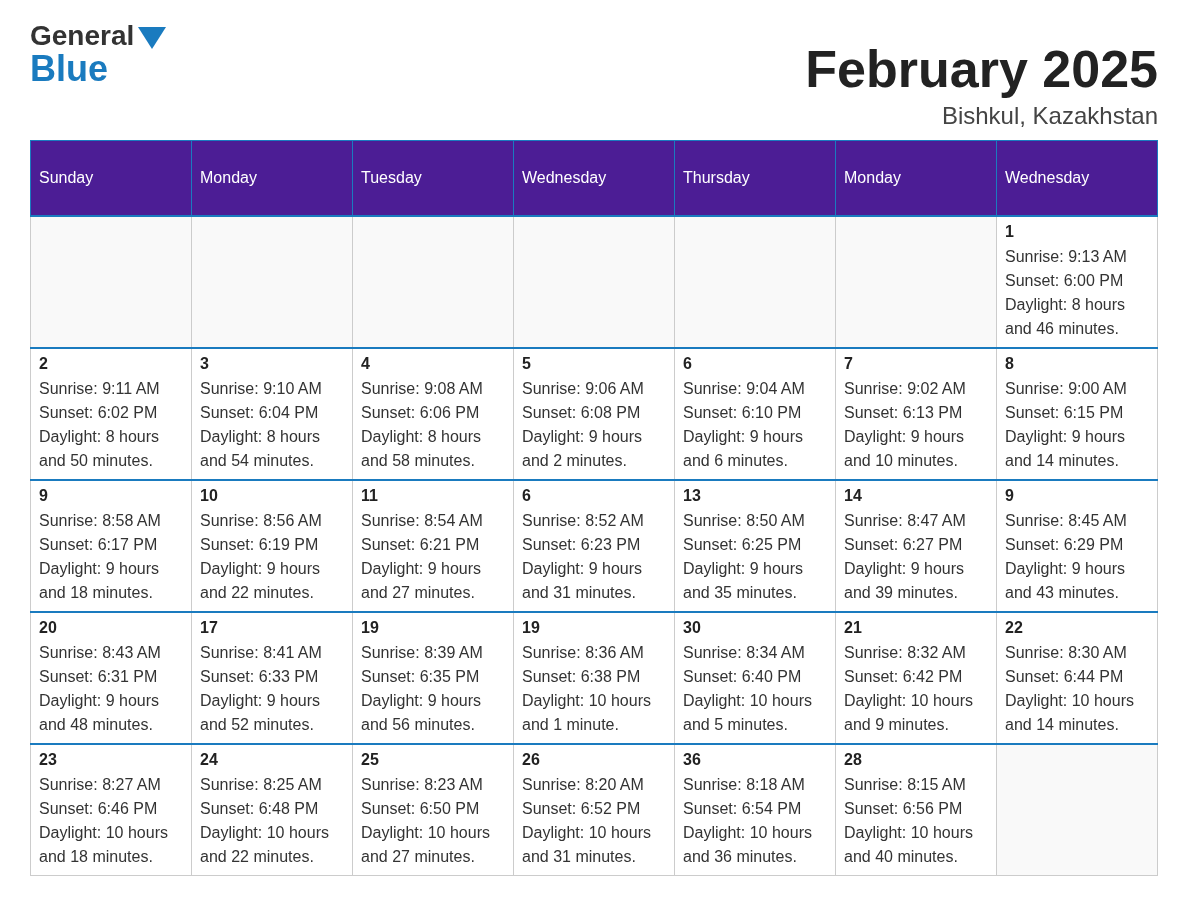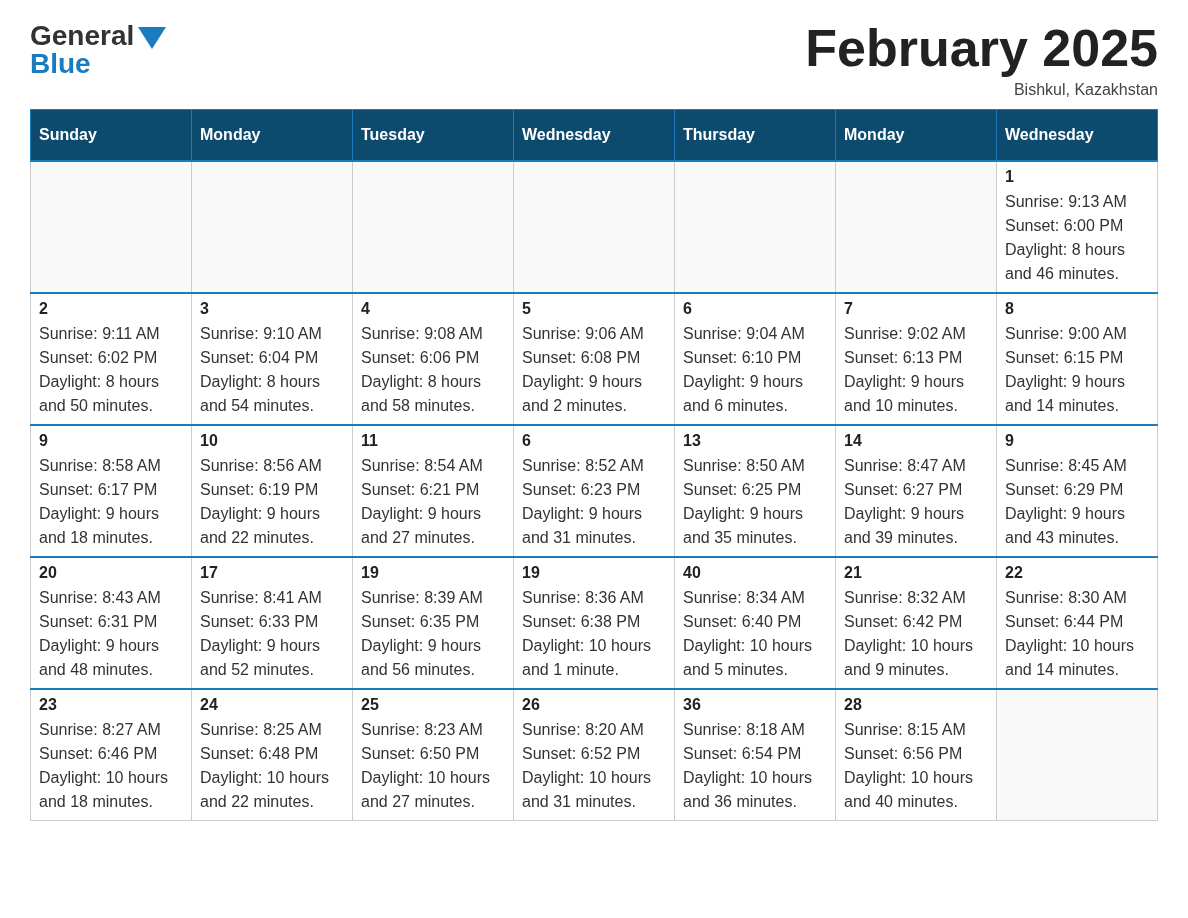--- a/index.html
+++ b/index.html
@@ -33,50 +33,51 @@
     .logo-triangle {
       width: 0;
       height: 0;
       border-left: 14px solid transparent;
       border-right: 14px solid transparent;
       border-top: 22px solid #1a7bbf;
       margin-left: 4px;
       margin-top: 4px;
     }
     .logo-blue {
-      font-size: 28px;
+      font-size: 36px;
       font-weight: bold;
       color: #1a7bbf;
       margin-top: -4px;
     }
     .title-area {
       text-align: right;
+      margin-top: 21px;
     }
     .month-title {
       font-size: 52px;
       font-weight: bold;
       color: #222;
       line-height: 1.1;
     }
     .location {
-      font-size: 16px;
+      font-size: 24px;
       color: #444;
       margin-top: 4px;
     }
     .calendar {
       width: 100%;
       border-collapse: collapse;
       margin-top: 10px;
     }
     .calendar th {
-      background-color: #0c4a6e;
+      background-color: #4c1d95;
       color: #fff;
       font-size: 16px;
-      font-weight: bold;
-      padding: 16px 8px;
+      font-weight: normal;
+      padding: 28px 8px;
       text-align: left;
       border: 1px solid #1a7bbf;
     }
     .calendar td {
       vertical-align: top;
       border: 1px solid #ccc;
       padding: 6px 8px;
       width: 14.28%;
       min-height: 100px;
       font-size: 13px;
@@ -214,21 +215,21 @@
         </td>
         <td>
           <span class="day-number">19</span>
           <div class="day-info">Sunrise: 8:39 AM<br>Sunset: 6:35 PM<br>Daylight: 9 hours<br>and 56 minutes.</div>
         </td>
         <td>
           <span class="day-number">19</span>
           <div class="day-info">Sunrise: 8:36 AM<br>Sunset: 6:38 PM<br>Daylight: 10 hours<br>and 1 minute.</div>
         </td>
         <td>
-          <span class="day-number">40</span>
+          <span class="day-number">30</span>
           <div class="day-info">Sunrise: 8:34 AM<br>Sunset: 6:40 PM<br>Daylight: 10 hours<br>and 5 minutes.</div>
         </td>
         <td>
           <span class="day-number">21</span>
           <div class="day-info">Sunrise: 8:32 AM<br>Sunset: 6:42 PM<br>Daylight: 10 hours<br>and 9 minutes.</div>
         </td>
         <td>
           <span class="day-number">22</span>
           <div class="day-info">Sunrise: 8:30 AM<br>Sunset: 6:44 PM<br>Daylight: 10 hours<br>and 14 minutes.</div>
         </td>

